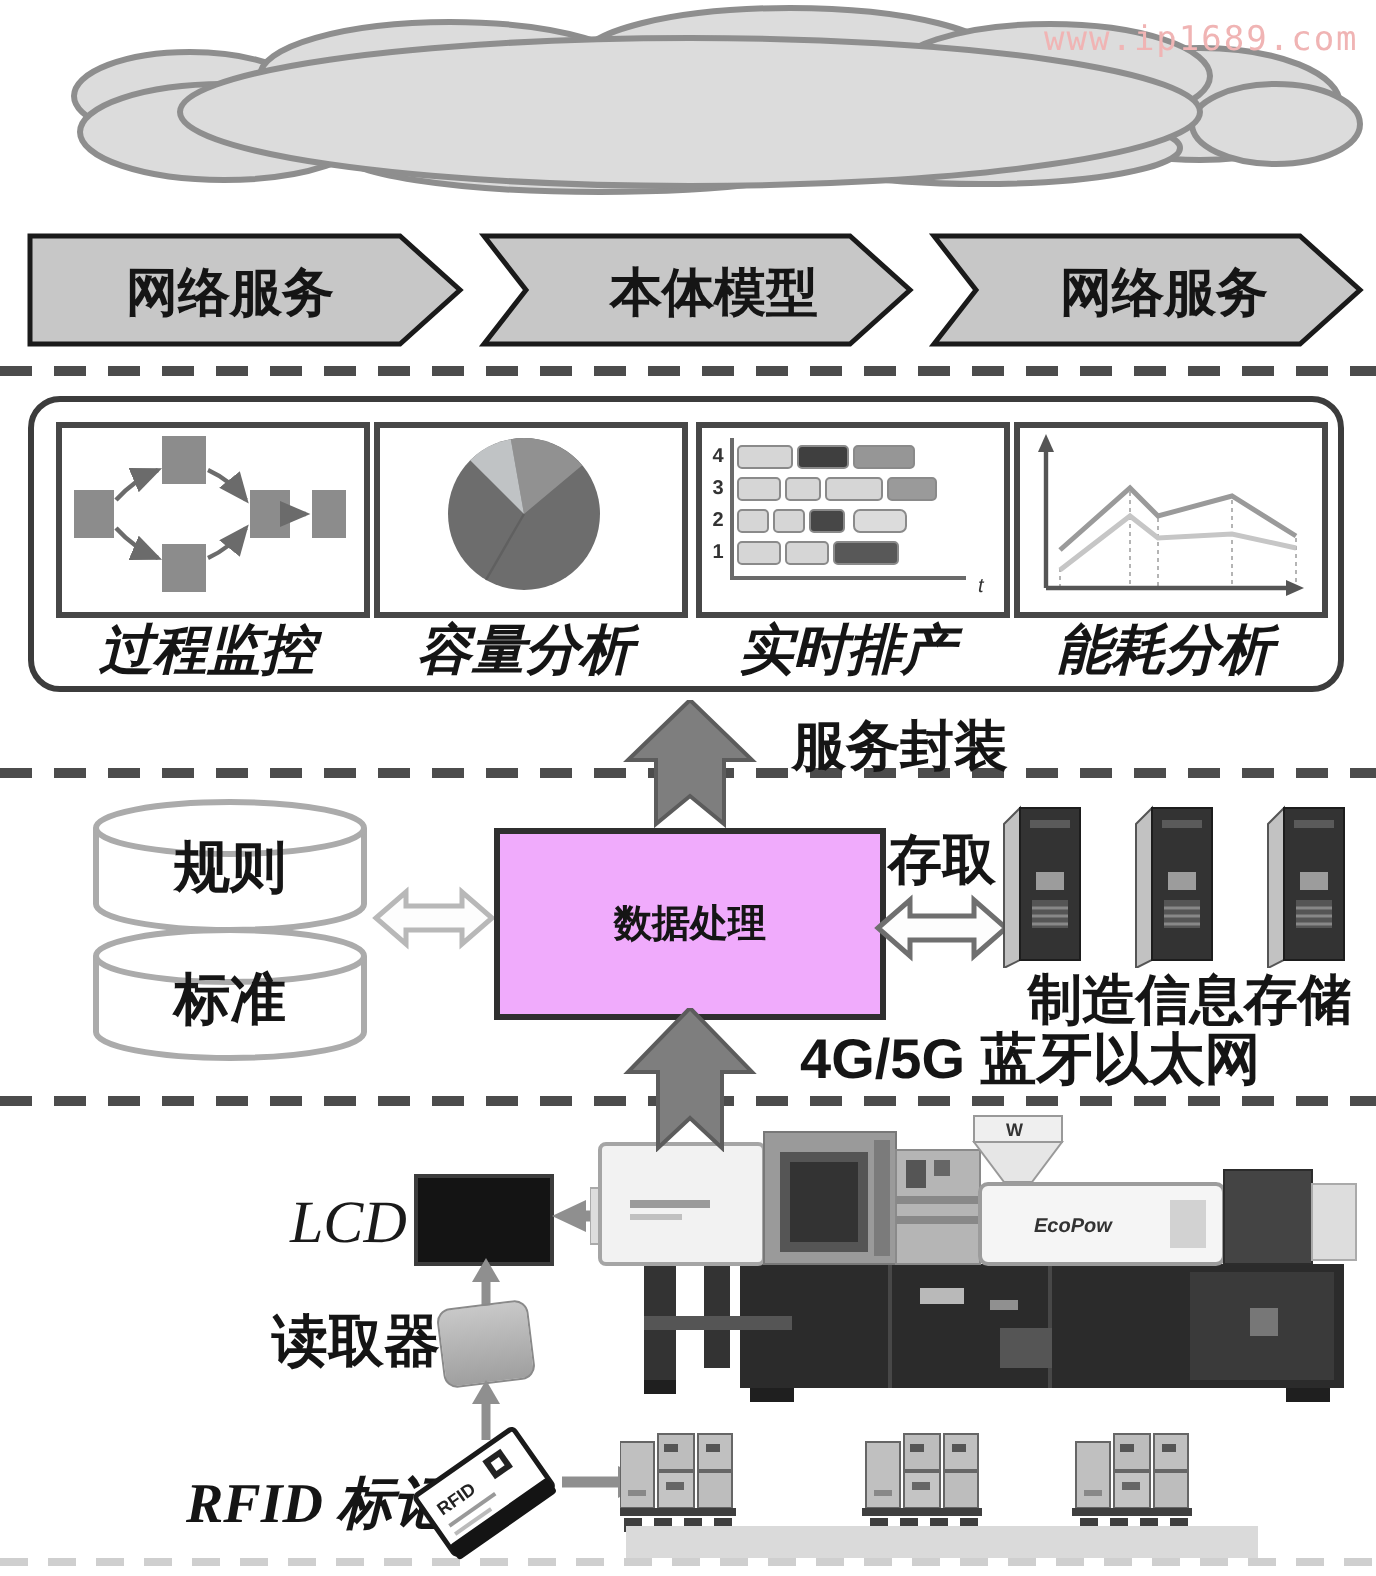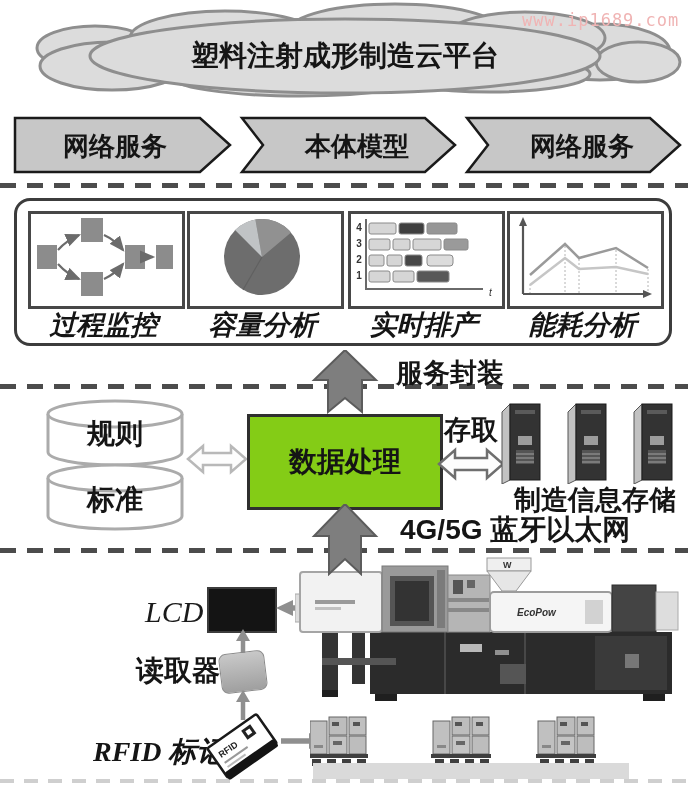--- a/index.html
+++ b/index.html
@@ -28,21 +28,20 @@
       <ellipse cx="600" cy="52" rx="70" ry="28"></ellipse>
       <ellipse cx="638" cy="62" rx="42" ry="20"></ellipse>
       <ellipse cx="300" cy="76" rx="130" ry="20"></ellipse>
       <ellipse cx="490" cy="74" rx="100" ry="18"></ellipse>
       <ellipse cx="225" cy="38" rx="95" ry="27"></ellipse>
       <ellipse cx="395" cy="30" rx="105" ry="26"></ellipse>
       <ellipse cx="525" cy="38" rx="80" ry="26"></ellipse>
       <ellipse cx="345" cy="56" rx="255" ry="37"></ellipse>
     </g>
   </svg>
-  <div class="abs cjk center" style="left:100px;top:38px;width:490px;height:36px;font-size:28px;">塑料注射成形制造云平台</div>
   <div class="abs watermark" style="left:522px;top:10px;">www.ip1689.com</div>
 
   <svg class="abs" style="left:0;top:115px;" width="688" height="62" viewBox="0 0 688 62">
     <g fill="#c7c7c7" stroke="#1a1a1a" stroke-width="2.5" stroke-linejoin="miter">
       <polygon points="15,3 200,3 230,30 200,57 15,57"></polygon>
       <polygon points="242,3 425,3 455,30 425,57 242,57 263,30"></polygon>
       <polygon points="467,3 650,3 680,30 650,57 467,57 488,30"></polygon>
     </g>
   </svg>
   <div class="abs cjk center" style="left:30px;top:131px;width:170px;height:30px;font-size:26px;">网络服务</div>
@@ -156,21 +155,21 @@
   <svg class="abs" style="left:44px;top:462px;" width="142" height="72" viewBox="0 0 142 72">
     <path d="M4,16 L4,54 A67,13 0 0 0 138,54 L138,16" fill="#fff" stroke="#ababab" stroke-width="3"></path>
     <ellipse cx="71" cy="16" rx="67" ry="13" fill="#fff" stroke="#ababab" stroke-width="3"></ellipse>
   </svg>
   <div class="abs cjk center" style="left:44px;top:484px;width:142px;height:32px;font-size:28px;">标准</div>
 
   <svg class="abs" style="left:186px;top:442px;" width="62" height="34" viewBox="0 0 62 34">
     <polygon points="2,17 17,4 17,11 45,11 45,4 60,17 45,30 45,23 17,23 17,30" fill="#fdfdfd" stroke="#b8b8b8" stroke-width="2.5"></polygon>
   </svg>
 
-  <div class="abs center cjk" style="left:247px;top:414px;width:190px;height:90px;border:3px solid #2f2f2f;background:#84cc16;font-size:28px;">数据处理</div>
+  <div class="abs center cjk" style="left:247px;top:414px;width:190px;height:90px;border:3px solid #2f2f2f;background:#f0abfc;font-size:19px;">数据处理</div>
 
   <div class="abs cjk" style="left:444px;top:412px;font-size:27px;">存取</div>
   <svg class="abs" style="left:437px;top:446px;" width="68" height="36" viewBox="0 0 68 36">
     <polygon points="2,18 18,4 18,12 50,12 50,4 66,18 50,32 50,24 18,24 18,32" fill="#fdfdfd" stroke="#6f6f6f" stroke-width="2.5"></polygon>
   </svg>
 
   <svg class="abs" style="left:500px;top:400px;" width="180" height="84" viewBox="0 0 180 84">
     <g id="srv">
       <polygon points="2,12 10,4 10,80 2,84" fill="#c2c2c2" stroke="#555" stroke-width="1"></polygon>
       <rect x="10" y="4" width="30" height="76" fill="#333" stroke="#1d1d1d"></rect>

